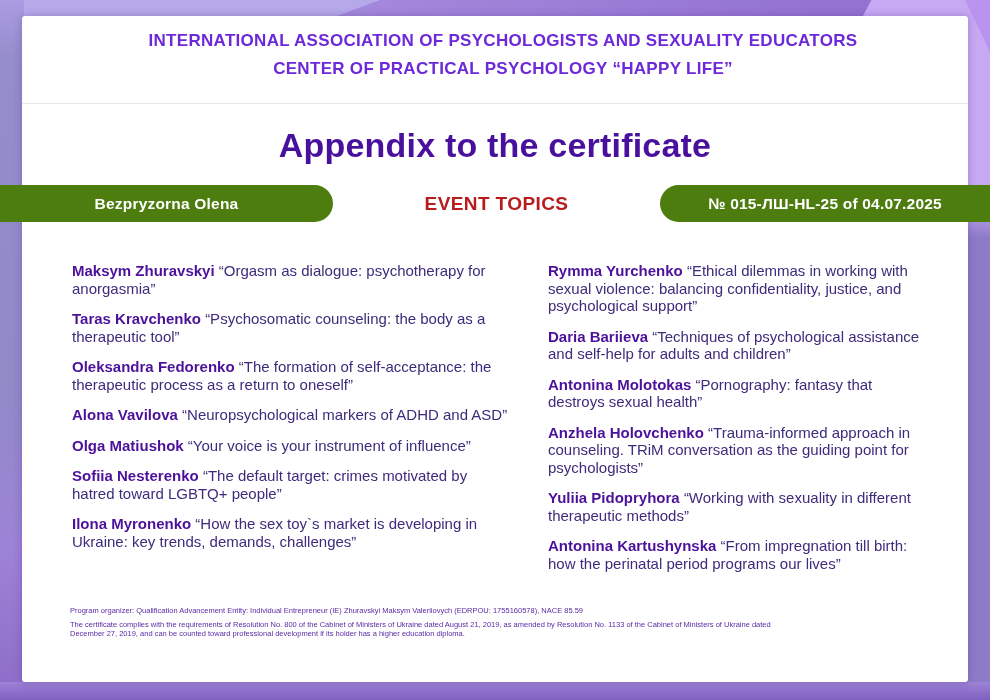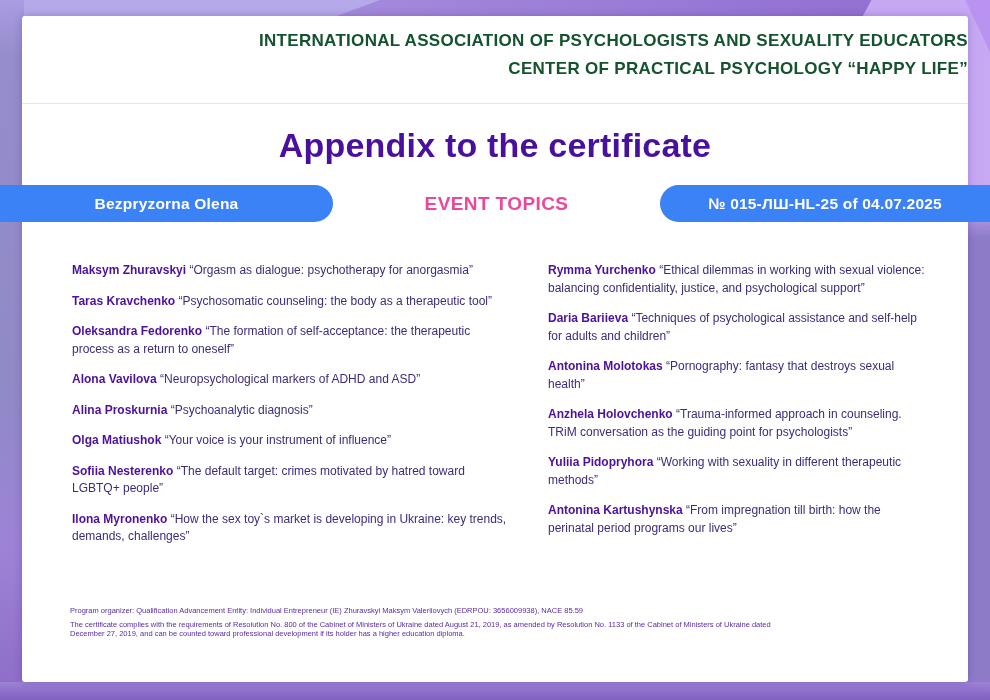--- a/index.html
+++ b/index.html
@@ -20,44 +20,44 @@
   .decor-top-right-corner { position:absolute; left:952px; top:0; width:38px; height:52px;
         background:#b993ef; clip-path:polygon(35% 0,100% 0,100% 100%); }
   .decor-bottom { position:absolute; left:0; top:682px; width:990px; height:18px;
         background:linear-gradient(to bottom,#9d83d6,#7f60c0); }
 
   
   .card { position:absolute; left:22px; top:16px; width:946px; height:666px;
         background:#ffffff; border-radius:3px;
         box-shadow:0 0 8px rgba(70,30,130,.28); }
 
-  .org-titles { padding-top:11px; text-align:right; color:#14532d;
+  .org-titles { padding-top:11px; text-align:center; color:#6d28d9;
         font-weight:bold; font-size:17px; line-height:28px; letter-spacing:.3px;padding-left:16px; }
 
   .divider { position:absolute; left:0; top:87px; width:100%; height:1px; background:#e7e5ee; }
 
   .doc-title { position:absolute; top:112px; left:0; width:100%; text-align:center;
         color:#49109e; font-weight:bold; font-size:34px; line-height:34px; letter-spacing:.2px; }
 
   
-  .badge { position:absolute; top:185px; height:37px; background:#3b82f6;
+  .badge { position:absolute; top:185px; height:37px; background:#4d7c0f;
         display:flex; align-items:center; justify-content:center;
         color:#ffffff; font-weight:bold; font-size:15.5px; letter-spacing:.2px; z-index:5; }
   .badge-left  { left:0;    width:333px; border-radius:0 19px 19px 0; }
   .badge-right { left:660px; width:330px; border-radius:19px 0 0 19px; }
   .section-heading { position:absolute; top:185px; left:333px; width:327px; height:37px;
         display:flex; align-items:center; justify-content:center; z-index:5;
-        color:#ec4899; font-weight:bold; font-size:19px; letter-spacing:.4px; }
+        color:#b91c1c; font-weight:bold; font-size:19px; letter-spacing:.4px; }
 
   
   .topics { position:absolute; left:50px; top:246px; display:flex; }
   .col { display:block; }
   .col-left  { width:440px; margin-right:36px; }
   .col-right { width:378px; }
-  .topic { font-size:12px; line-height:17.5px; margin:0 0 13px; color:#3e2b7b; }
+  .topic { font-size:15px; line-height:17.5px; margin:0 0 13px; color:#3e2b7b; }
   .topic .speaker { color:#4c119b; font-weight:bold; }
 
   
   .footer { position:absolute; left:48px; top:590px; width:740px;
         color:#5a2ba4; font-size:7.5px; line-height:9.5px; }
   .footer .f1 { margin-bottom:4px; }
   .footer .f2 { width:730px; }
 </style>
 </head>
 <body>
@@ -81,21 +81,20 @@
   <div class="topics">
     <div class="col col-left">
   <p class="topic"><span class="speaker">Maksym Zhuravskyi</span> <span class="title">“Orgasm as dialogue: psychotherapy for anorgasmia”</span></p>
 
   <p class="topic"><span class="speaker">Taras Kravchenko</span> <span class="title">“Psychosomatic counseling: the body as a therapeutic tool”</span></p>
 
   <p class="topic"><span class="speaker">Oleksandra Fedorenko</span> <span class="title">“The formation of self-acceptance: the therapeutic process as a return to oneself”</span></p>
 
   <p class="topic"><span class="speaker">Alona Vavilova</span> <span class="title">“Neuropsychological markers of ADHD and ASD”</span></p>
 
-  <p class="topic"><span class="speaker">Alina Proskurnia</span> <span class="title">“Psychoanalytic diagnosis”</span></p>
 
   <p class="topic"><span class="speaker">Olga Matiushok</span> <span class="title">“Your voice is your instrument of influence”</span></p>
 
   <p class="topic"><span class="speaker">Sofiia Nesterenko</span> <span class="title">“The default target: crimes motivated by hatred toward LGBTQ+ people”</span></p>
 
   <p class="topic"><span class="speaker">Ilona Myronenko</span> <span class="title">“How the sex toy`s market is developing in Ukraine: key trends, demands, challenges”</span></p>
 </div>
     <div class="col col-right">
   <p class="topic"><span class="speaker">Rymma Yurchenko</span> <span class="title">“Ethical dilemmas in working with sexual violence: balancing confidentiality, justice, and psychological support”</span></p>
 
@@ -105,21 +104,21 @@
 
   <p class="topic"><span class="speaker">Anzhela Holovchenko</span> <span class="title">“Trauma-informed approach in counseling. TRiM conversation as the guiding point for psychologists”</span></p>
 
   <p class="topic"><span class="speaker">Yuliia Pidopryhora</span> <span class="title">“Working with sexuality in different therapeutic methods”</span></p>
 
   <p class="topic"><span class="speaker">Antonina Kartushynska</span> <span class="title">“From impregnation till birth: how the perinatal period programs our lives”</span></p>
 </div>
   </div>
 
   <div class="footer">
-    <div class="f1">Program organizer: Qualification Advancement Entity: Individual Entrepreneur (IE) Zhuravskyi Maksym Valeriiovych (EDRPOU: 3656009938), NACE 85.59</div>
+    <div class="f1">Program organizer: Qualification Advancement Entity: Individual Entrepreneur (IE) Zhuravskyi Maksym Valeriiovych (EDRPOU: 1755160578), NACE 85.59</div>
     <div class="f2">The certificate complies with the requirements of Resolution No. 800 of the Cabinet of Ministers of Ukraine dated August 21, 2019, as amended by Resolution No. 1133 of the Cabinet of Ministers of Ukraine dated December 27, 2019, and can be counted toward professional development if its holder has a higher education diploma.</div>
   </div>
 </div>
 
 <div class="badge badge-left">
   <span>Bezpryzorna Olena</span>
 </div>
 <div class="section-heading">EVENT TOPICS</div>
 <div class="badge badge-right">
   <span>№ 015-ЛШ-HL-25 of 04.07.2025</span>

